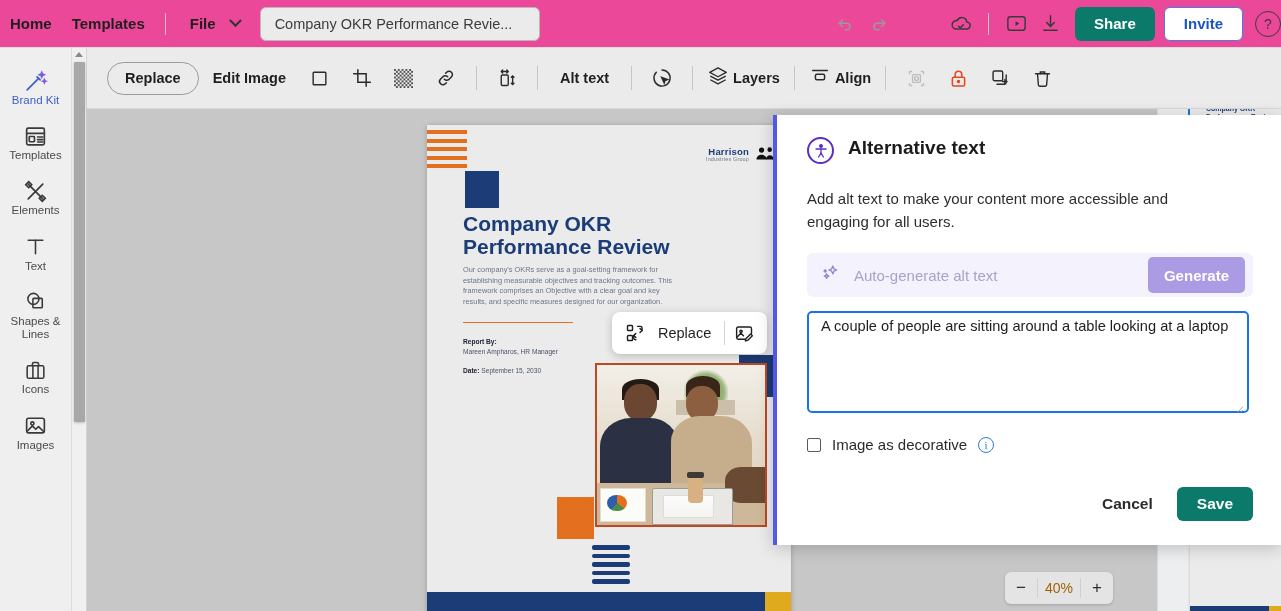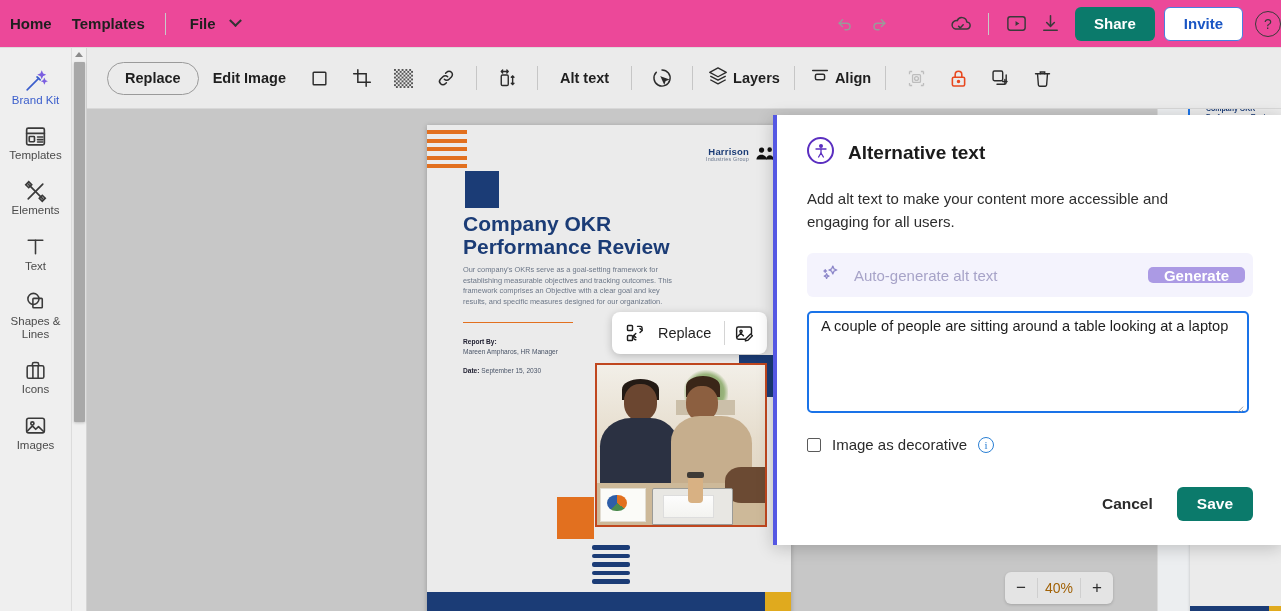--- a/index.html
+++ b/index.html
@@ -216,37 +216,37 @@
   .tb-tbl .r span { flex: 1; height: 11px; background: #e9e9ec; border: .4px solid #fff; }
   .tb-tbl .r span.g { background: #e0aa1e; }
   .tb-tbl .r { display: flex; }
 
   
   .altpanel {
     position: absolute; left: 773px; top: 115px; width: 508px; height: 430px;
     background: #fff; border-left: 4px solid #5558e3;
     box-shadow: 0 3px 16px rgba(0,0,0,.20); z-index: 30; padding: 22px 28px 0 30px;
   }
-  .alt-head { display: flex; align-items: flex-end; gap: 14px; }
+  .alt-head { display: flex; align-items: flex-start; gap: 14px; }
   .alt-title { font-size: 19px; font-weight: bold; color: #1b1b1b; }
   .a11y-ic {
     width: 27px; height: 27px; border-radius: 50%; border: 2px solid #5b2fc0;
     display: flex; align-items: center; justify-content: center; flex: none;
   }
   .alt-desc { margin-top: 24px; font-size: 15px; color: #2d2d2d; line-height: 1.5; width: 400px; }
   .alt-link { display: inline-block; margin-top: 14px; font-size: 14.2px; font-weight: bold;
               color: #1a56c4; text-decoration: underline; cursor: pointer; }
   .gen-row {
     margin-top: 20px; height: 44px; background: #f4f3fd; border-radius: 6px;
     display: flex; align-items: center; padding: 0 8px 0 14px;
   }
   .gen-ph { flex: 1; font-size: 15px; color: #a7a3c8; margin-left: 12px; }
   .gen-btn {
     background: #ab9ae4; color: #fff; font-size: 15px; font-weight: bold;
-    height: 16px; padding: 0 16px; border-radius: 5px; display: flex; align-items: center;
+    height: 36px; padding: 0 16px; border-radius: 5px; display: flex; align-items: center;
     cursor: pointer;
   }
   .alt-ta {
     margin-top: 14px; width: 442px; height: 102px; border: 2px solid #1a73e8; border-radius: 5px;
     padding: 3px 12px; font-family: "Liberation Sans", sans-serif; font-size: 14.6px;
     color: #1d1d1d; line-height: 1.45; resize: none; outline: none; background: #fff;
     position: relative;
   }
   .ta-wrap { position: relative; width: 442px; }
   .ta-grip { position: absolute; right: 5px; bottom: 4px; width: 9px; height: 9px; pointer-events: none; }
@@ -269,20 +269,21 @@
 <div id="app">
 
   <div class="topbar">
     <div class="tb-link">Home</div>
     <div class="tb-link">Templates</div>
     <div class="tb-sep"></div>
     <div class="tb-file">
       <span class="tb-link">File</span>
       <span class="chev"></span>
     </div>
+    <div class="title-box">Company OKR Performance Revie...</div>
     <div class="tb-spacer"></div>
 
     <div class="ic-btn">
       <svg width="20" height="20" viewBox="0 0 24 24" fill="none" stroke="#9a9a9a" stroke-width="1.8" stroke-linecap="round" stroke-linejoin="round">
           <path d="M9 7L5 11l4 4"></path>
           <path d="M5 11h9a4 4 0 0 1 0 8h-2"></path>
         </svg>
     </div>
     <div class="ic-btn">
       <svg width="20" height="20" viewBox="0 0 24 24" fill="none" stroke="#9a9a9a" stroke-width="1.8" stroke-linecap="round" stroke-linejoin="round">

